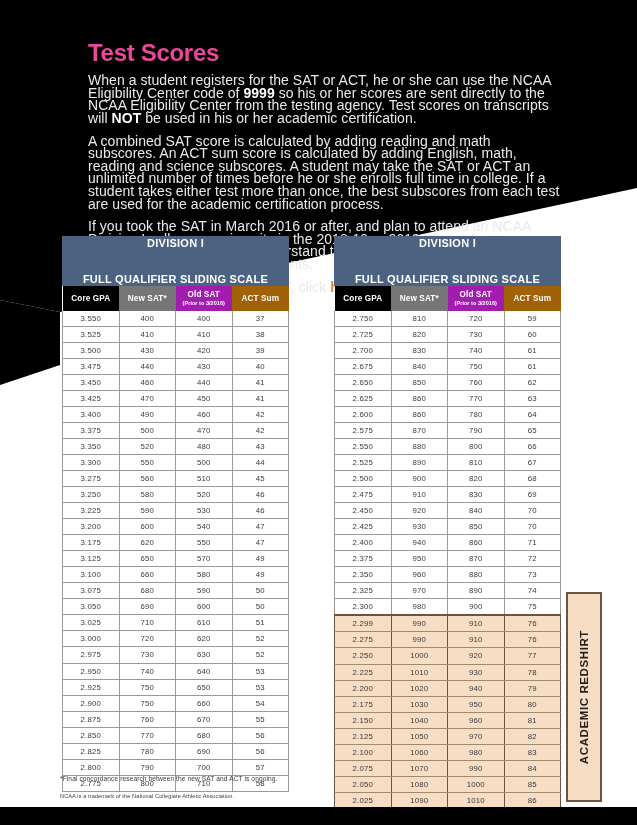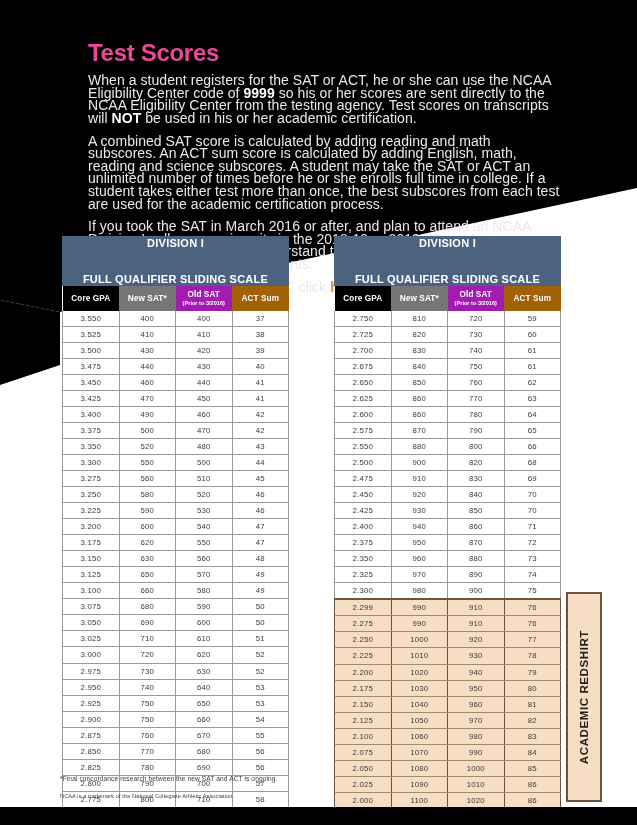--- a/index.html
+++ b/index.html
@@ -319,26 +319,20 @@
               <td>540</td>
               <td>47</td>
             </tr>
             <tr>
               <td>3.175</td>
               <td>620</td>
               <td>550</td>
               <td>47</td>
             </tr>
             <tr>
-              <td>3.150</td>
-              <td>630</td>
-              <td>560</td>
-              <td>48</td>
-            </tr>
-            <tr>
               <td>3.125</td>
               <td>650</td>
               <td>570</td>
               <td>49</td>
             </tr>
             <tr>
               <td>3.100</td>
               <td>660</td>
               <td>580</td>
               <td>49</td>
@@ -499,20 +493,26 @@
               <td>790</td>
               <td>65</td>
             </tr>
             <tr>
               <td>2.550</td>
               <td>880</td>
               <td>800</td>
               <td>66</td>
             </tr>
             <tr>
+              <td>2.525</td>
+              <td>890</td>
+              <td>810</td>
+              <td>67</td>
+            </tr>
+            <tr>
               <td>2.500</td>
               <td>900</td>
               <td>820</td>
               <td>68</td>
             </tr>
             <tr>
               <td>2.475</td>
               <td>910</td>
               <td>830</td>
               <td>69</td>

